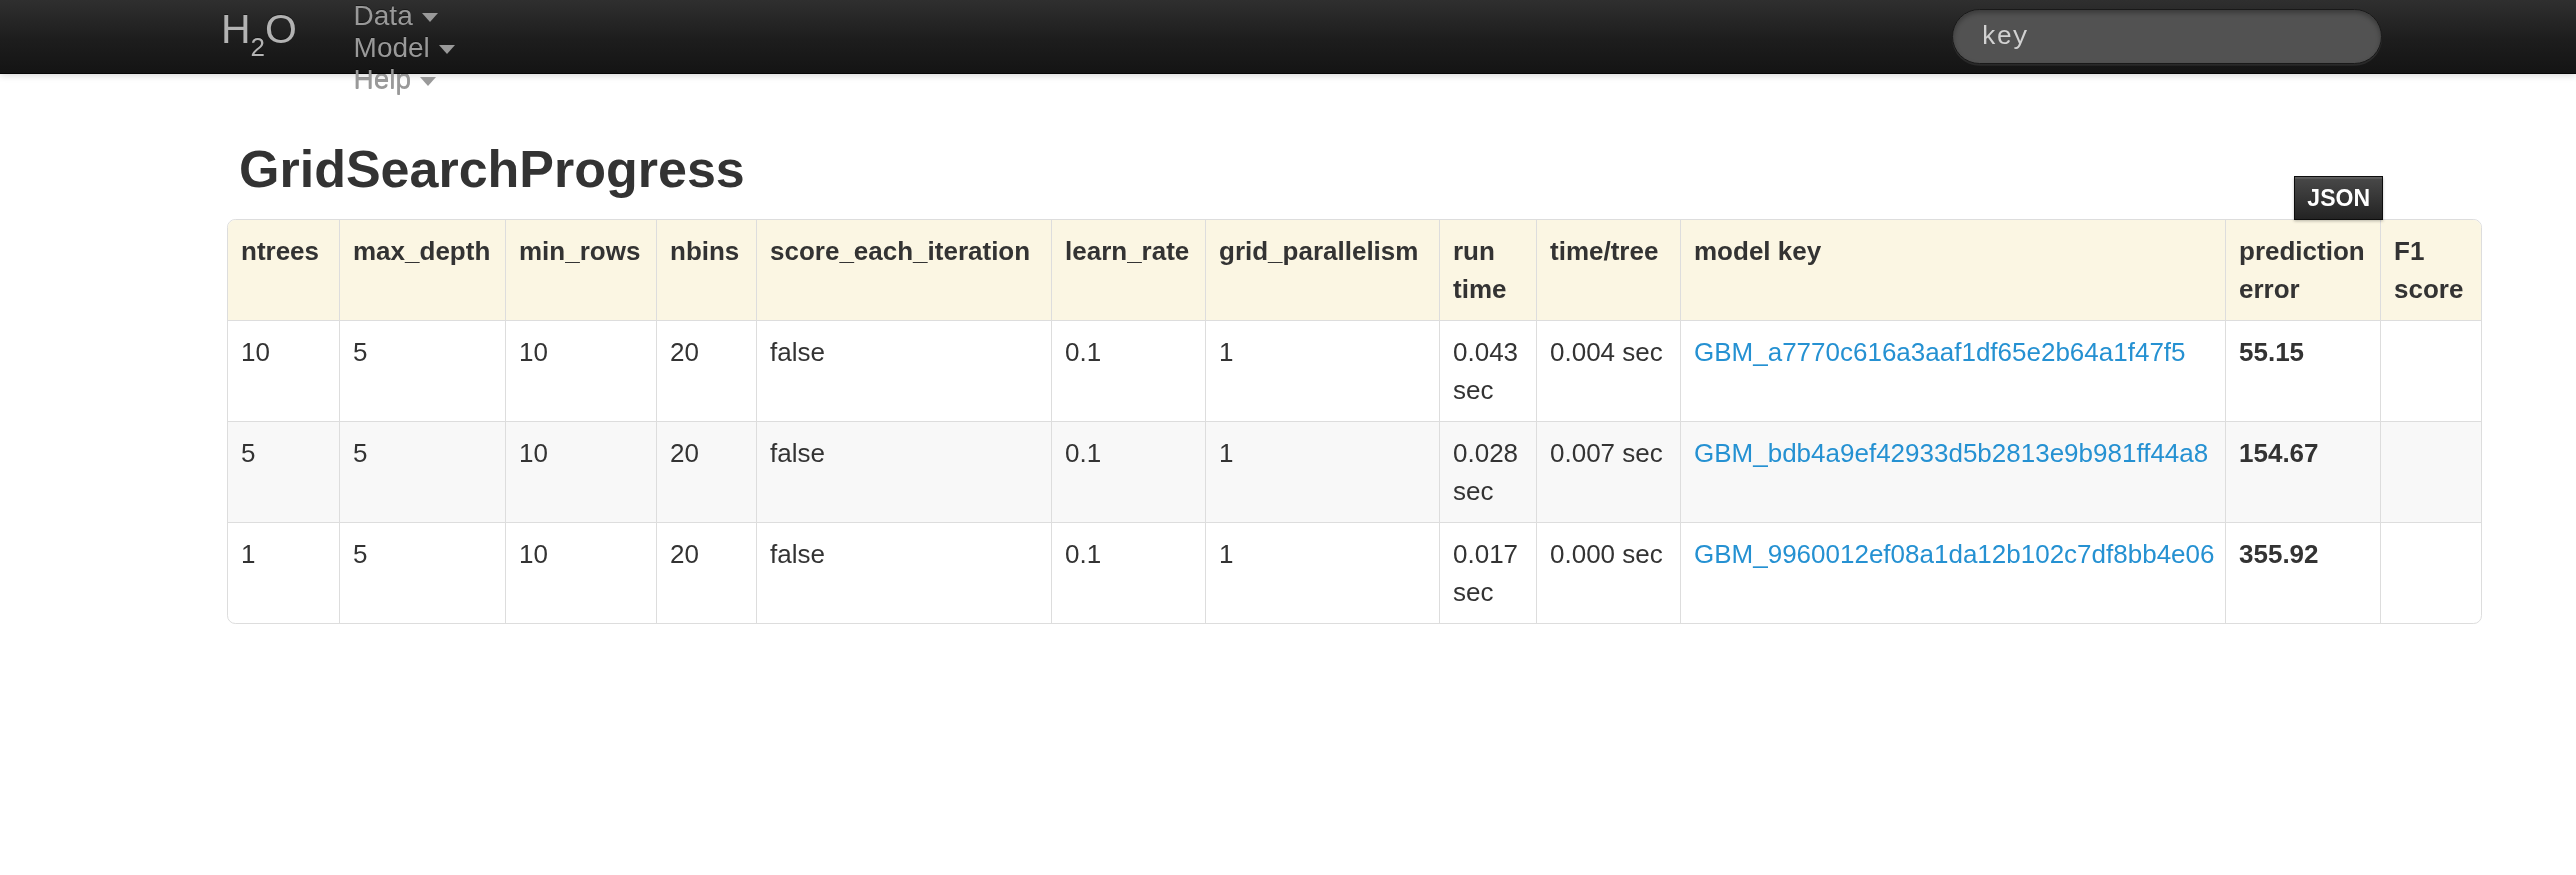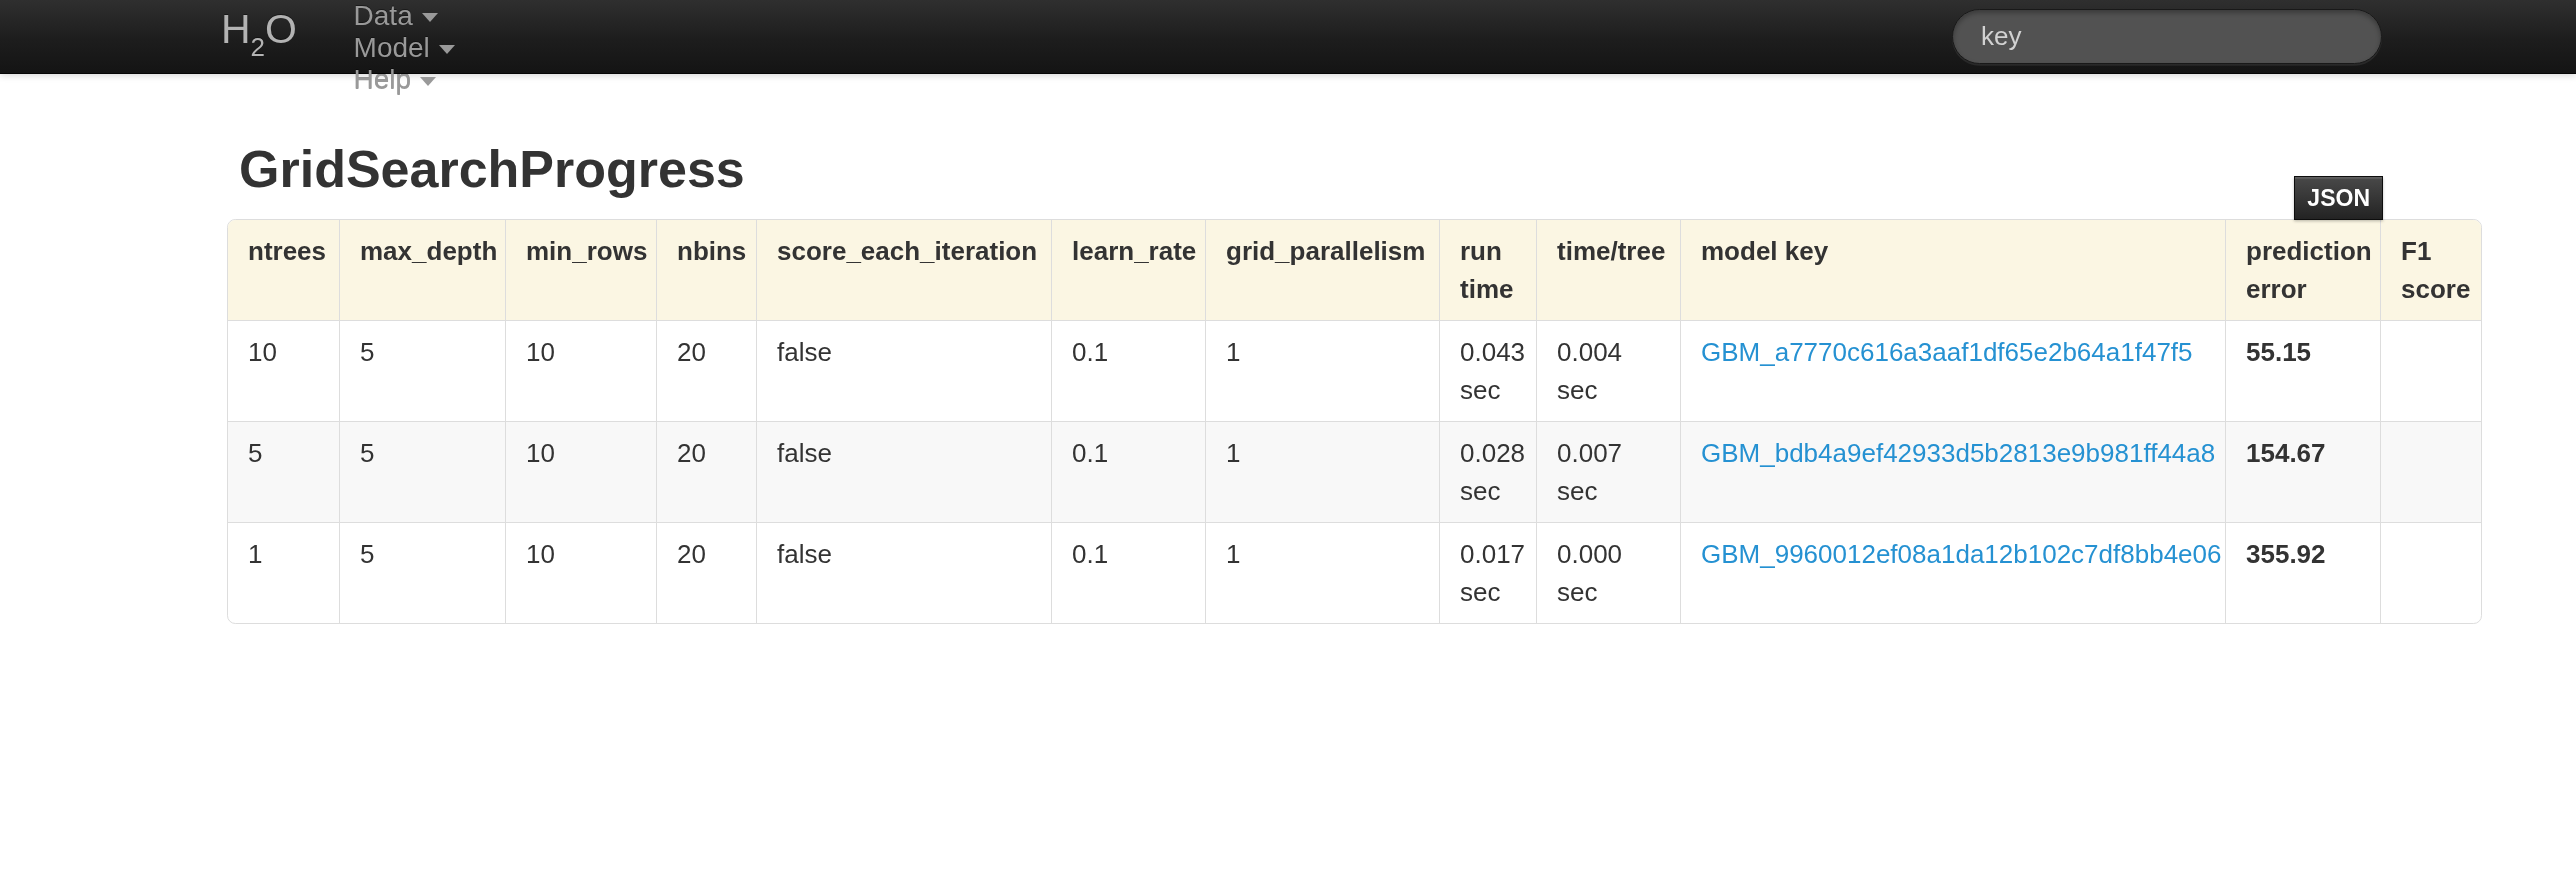--- a/index.html
+++ b/index.html
@@ -67,21 +67,21 @@
     width: 430px;
     height: 55px;
     box-sizing: border-box;
     border-radius: 28px;
     background: #525252;
     border: 1.8px solid #191919;
     box-shadow: inset 0 2.8px 5.5px rgba(0,0,0,0.3), 0 1.8px 0 rgba(255,255,255,0.08);
     color: #eeeeee;
     padding: 9px 28px;
     font-size: 26px;
-    font-family: Liberation Sans, sans-serif;
+    font-family: Liberation Mono, monospace;
     outline: none;
   }
   .search-input::placeholder { color: #d2d2d2; opacity: 1; }
 
   
   .main {
     position: relative;
     padding-left: 227px;
     box-sizing: border-box;
   }
@@ -117,21 +117,21 @@
     border-collapse: separate;
     border-spacing: 0;
     border: 1.8px solid #ddd;
     border-radius: 8.3px;
     font-size: 26px;
   }
   table.grid th, table.grid td {
     box-sizing: border-box;
     text-align: left;
     vertical-align: top;
-    padding: 12px 20px;
+    padding: 12px 13px;
     line-height: 38px;
     border-left: 1.8px solid #ddd;
     border-top: 1.8px solid #ddd;
     word-wrap: normal;
   }
   table.grid th:first-child, table.grid td:first-child { border-left: none; }
   table.grid thead th { border-top: none; background: #fbf6e3; font-weight: bold; color: #333; }
   table.grid thead th:first-child { border-top-left-radius: 7.4px; }
   table.grid thead th:last-child  { border-top-right-radius: 7.4px; }
   table.grid tbody tr:last-child td:first-child { border-bottom-left-radius: 7.4px; }

